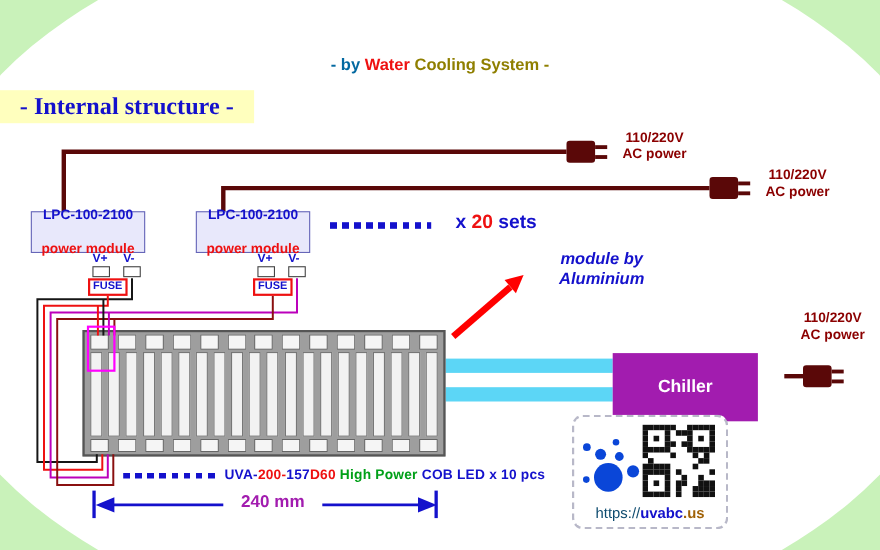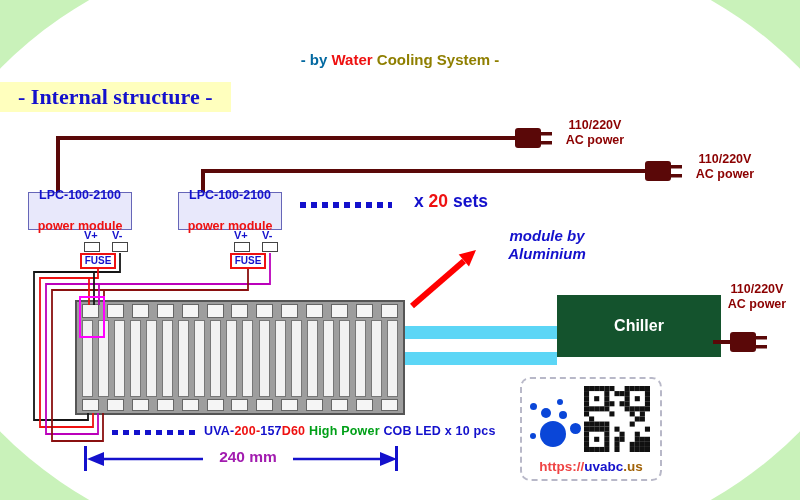--- a/index.html
+++ b/index.html
@@ -34,21 +34,21 @@
   .tabs{position:absolute;left:5px;right:5px;display:flex;justify-content:space-between;}
   .tabs.top{top:2px;} .tabs.bottom{bottom:2px;}
   .tab{width:17px;height:14px;background:#f5f5f5;border:1px solid #666;box-sizing:border-box;}
   .tabs.bottom .tab{height:12px;}
   .fins{position:absolute;left:5px;right:5px;top:18px;bottom:16px;display:flex;justify-content:space-between;}
   .fin{width:11px;background:#f2f2f2;border:1px solid #777;box-sizing:border-box;}
   .led-highlight{position:absolute;left:79px;top:296px;width:22px;height:38px;border:2px solid #ff00ff;z-index:5;}
 
   .pipe{position:absolute;left:405px;width:152px;height:13px;background:#5cd6f6;z-index:1;}
   #pipe-top{top:326px;} #pipe-bottom{top:352px;}
-  .chiller{position:absolute;left:557px;top:295px;width:164px;height:62px;background:#14532d;color:#fff;
+  .chiller{position:absolute;left:557px;top:321px;width:132px;height:62px;background:#a21caf;color:#fff;
            display:flex;align-items:center;justify-content:center;font-size:16px;font-weight:bold;z-index:2;}
 
   .cool-note{position:absolute;left:452px;top:227px;width:190px;text-align:center;color:#1411cc;font-weight:bold;
              font-style:italic;font-size:15px;line-height:17.5px;z-index:2;}
 
   .aclabel{position:absolute;width:78px;text-align:center;color:#8b0000;font-weight:bold;font-size:12.5px;line-height:14.5px;z-index:2;}
   #ac1{left:556px;top:118px;} #ac2{left:686px;top:152px;} #ac3{left:718px;top:282px;}
 
   .led-note{position:absolute;left:204px;top:424px;font-size:12.5px;font-weight:bold;letter-spacing:.2px;z-index:2;}
 
@@ -329,15 +329,15 @@
         <rect x="5" y="60" width="5" height="5"></rect>
         <rect x="10" y="60" width="5" height="5"></rect>
         <rect x="15" y="60" width="5" height="5"></rect>
         <rect x="20" y="60" width="5" height="5"></rect>
         <rect x="30" y="60" width="5" height="5"></rect>
         <rect x="45" y="60" width="5" height="5"></rect>
         <rect x="50" y="60" width="5" height="5"></rect>
         <rect x="55" y="60" width="5" height="5"></rect>
         <rect x="60" y="60" width="5" height="5"></rect>
       </svg>
-    <div class="url"><span style="color: #ef4444; font-weight: 700;">https://</span><span style="color: rgb(20, 17, 204);">uvabc</span><span style="color: #a16207;">.us</span></div>
+    <div class="url"><span style="color: #0c4a6e; font-weight: 400;">https://</span><span style="color: rgb(20, 17, 204);">uvabc</span><span style="color: #a16207;">.us</span></div>
   </div>
 </div>
 
 </body></html>

